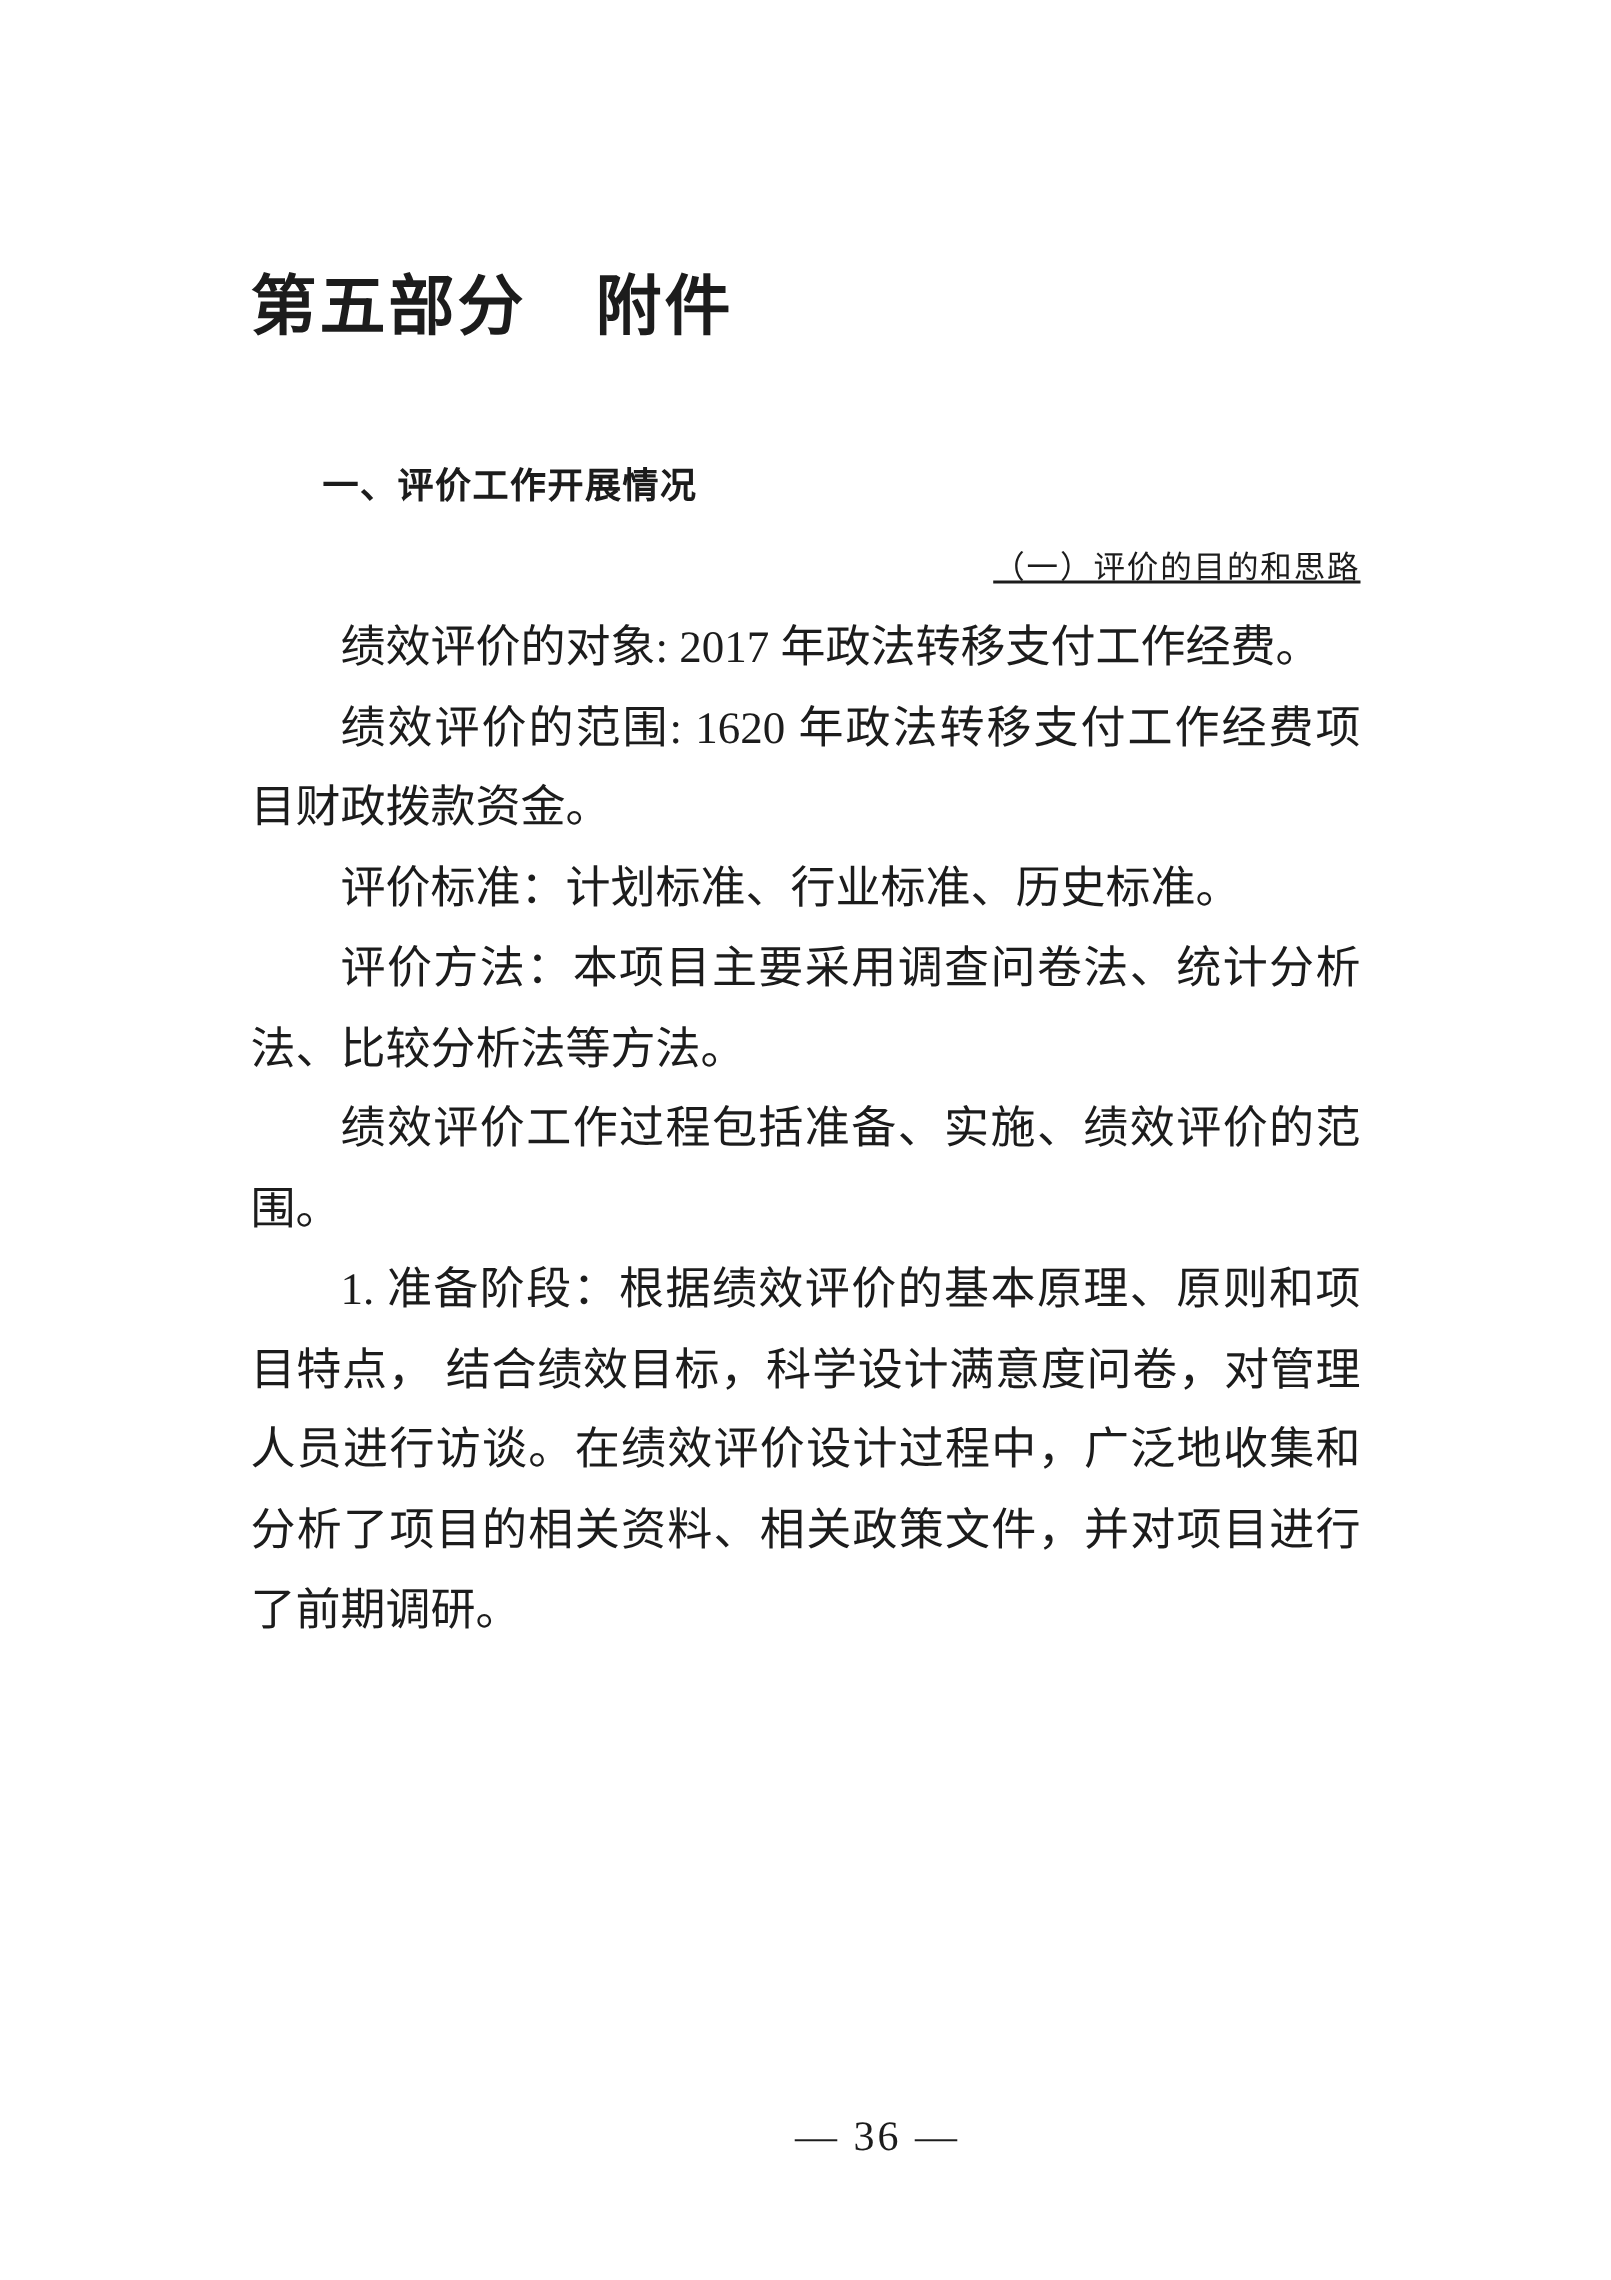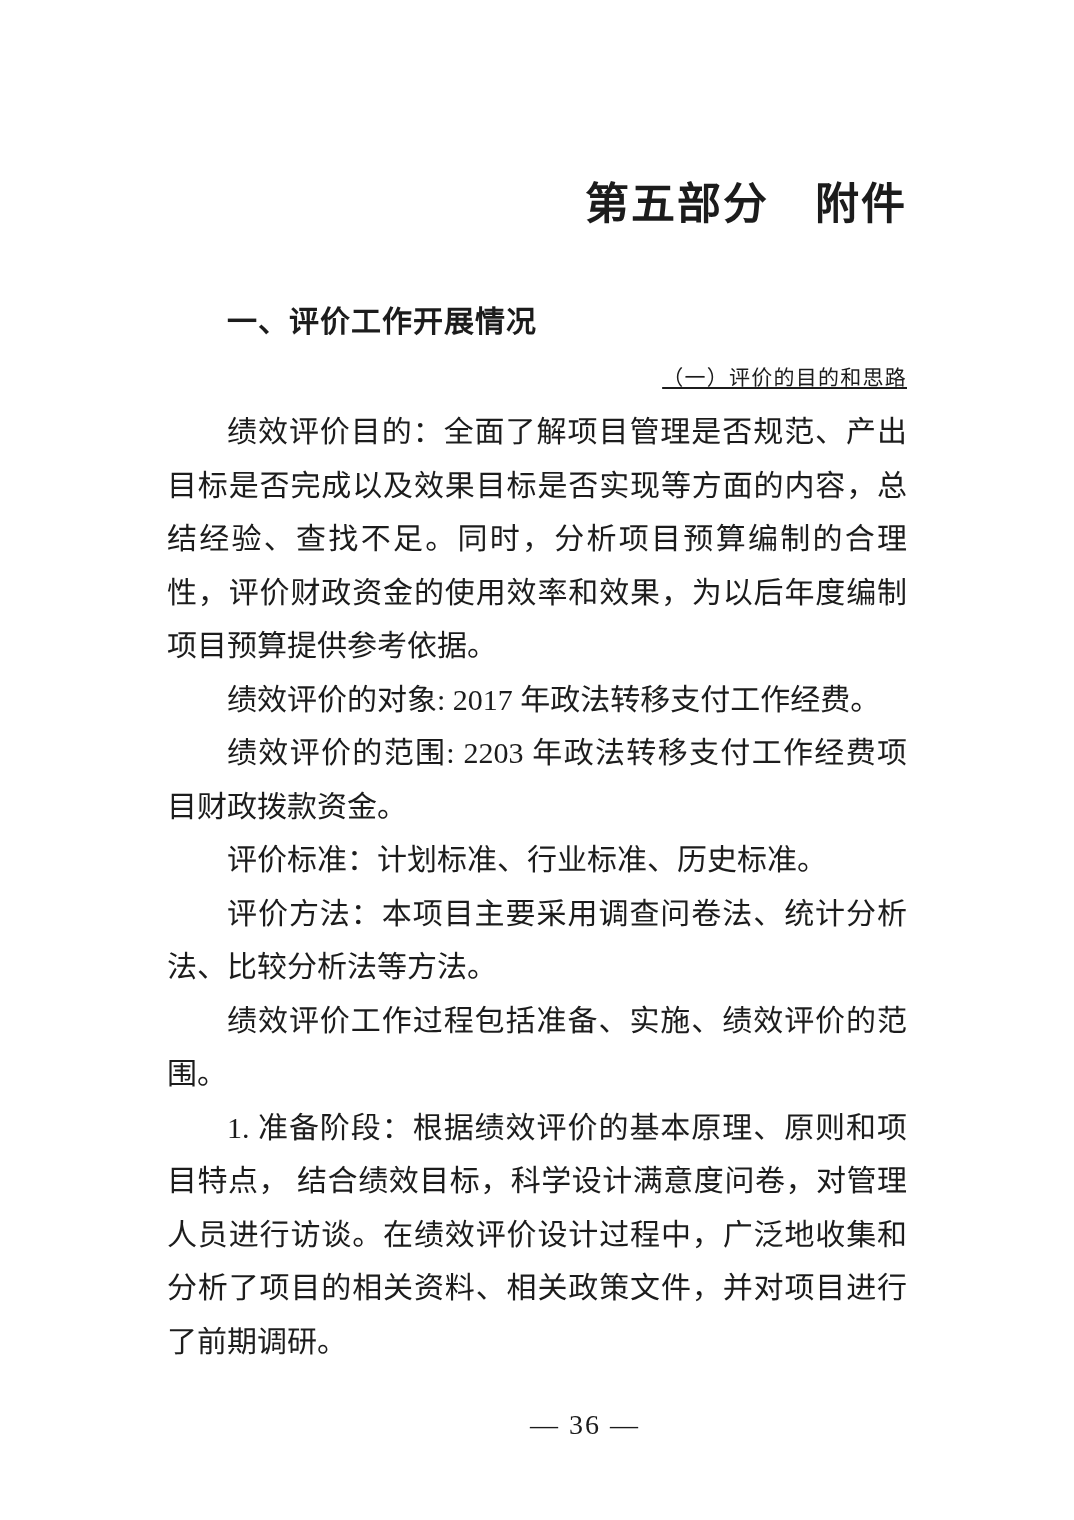--- a/index.html
+++ b/index.html
@@ -20,30 +20,30 @@
     position: absolute;
     left: 167px;
     top: 178px;
     width: 740px;
   }
   .doc-title {
     margin: 0 0 66px 0;
     font-size: 44px;
     line-height: 54px;
     font-weight: 700;
-    text-align: right;
+    text-align: left;
     letter-spacing: 2px;
     white-space: pre;
   }
   .section-heading {
     margin: 0;
-    font-size: 30px;
+    font-size: 24px;
     line-height: 53.5px;
     font-weight: 700;
-    font-family: Liberation Mono, monospace;
+    font-family: Liberation Sans, sans-serif;
     text-indent: 2em;
     letter-spacing: 1px;
   }
   p.para {
     margin: 0;
     font-size: 30px;
     line-height: 53.5px;
     text-indent: 2em;
     text-align: justify;
     text-justify: inter-character;
@@ -74,25 +74,24 @@
 
 <div class="page">
   <div class="content">
 
     <h1 class="doc-title">第五部分　附件</h1>
 
     <h2 class="section-heading">一、评价工作开展情况</h2>
 
     <p class="subsection">（一）评价的目的和思路</p>
 
-    <p class="para">绩效评价目的：全面了解项目管理是否规范、产出目标是否完成以及效果目标是否实现等方面的内容，总结经验、查找不足。同时，分析项目预算编制的合理性，评价财政资金的使用效率和效果，为以后年度编制项目预算提供参考依据。</p>
 
     <p class="para">绩效评价的对象: 2017 年政法转移支付工作经费。</p>
 
-    <p class="para">绩效评价的范围: 2203 年政法转移支付工作经费项目财政拨款资金。</p>
+    <p class="para">绩效评价的范围: 1620 年政法转移支付工作经费项目财政拨款资金。</p>
 
 
     <p class="para">评价标准：计划标准、行业标准、历史标准。</p>
 
     <p class="para">评价方法：本项目主要采用调查问卷法、统计分析法、比较分析法等方法。</p>
 
 
     <p class="para">绩效评价工作过程包括准备、实施、绩效评价的范围。</p>
 
     <p class="para">1. 准备阶段：根据绩效评价的基本原理、原则和项目特点， 结合绩效目标，科学设计满意度问卷，对管理人员进行访谈。在绩效评价设计过程中，广泛地收集和分析了项目的相关资料、相关政策文件，并对项目进行了前期调研。</p>

